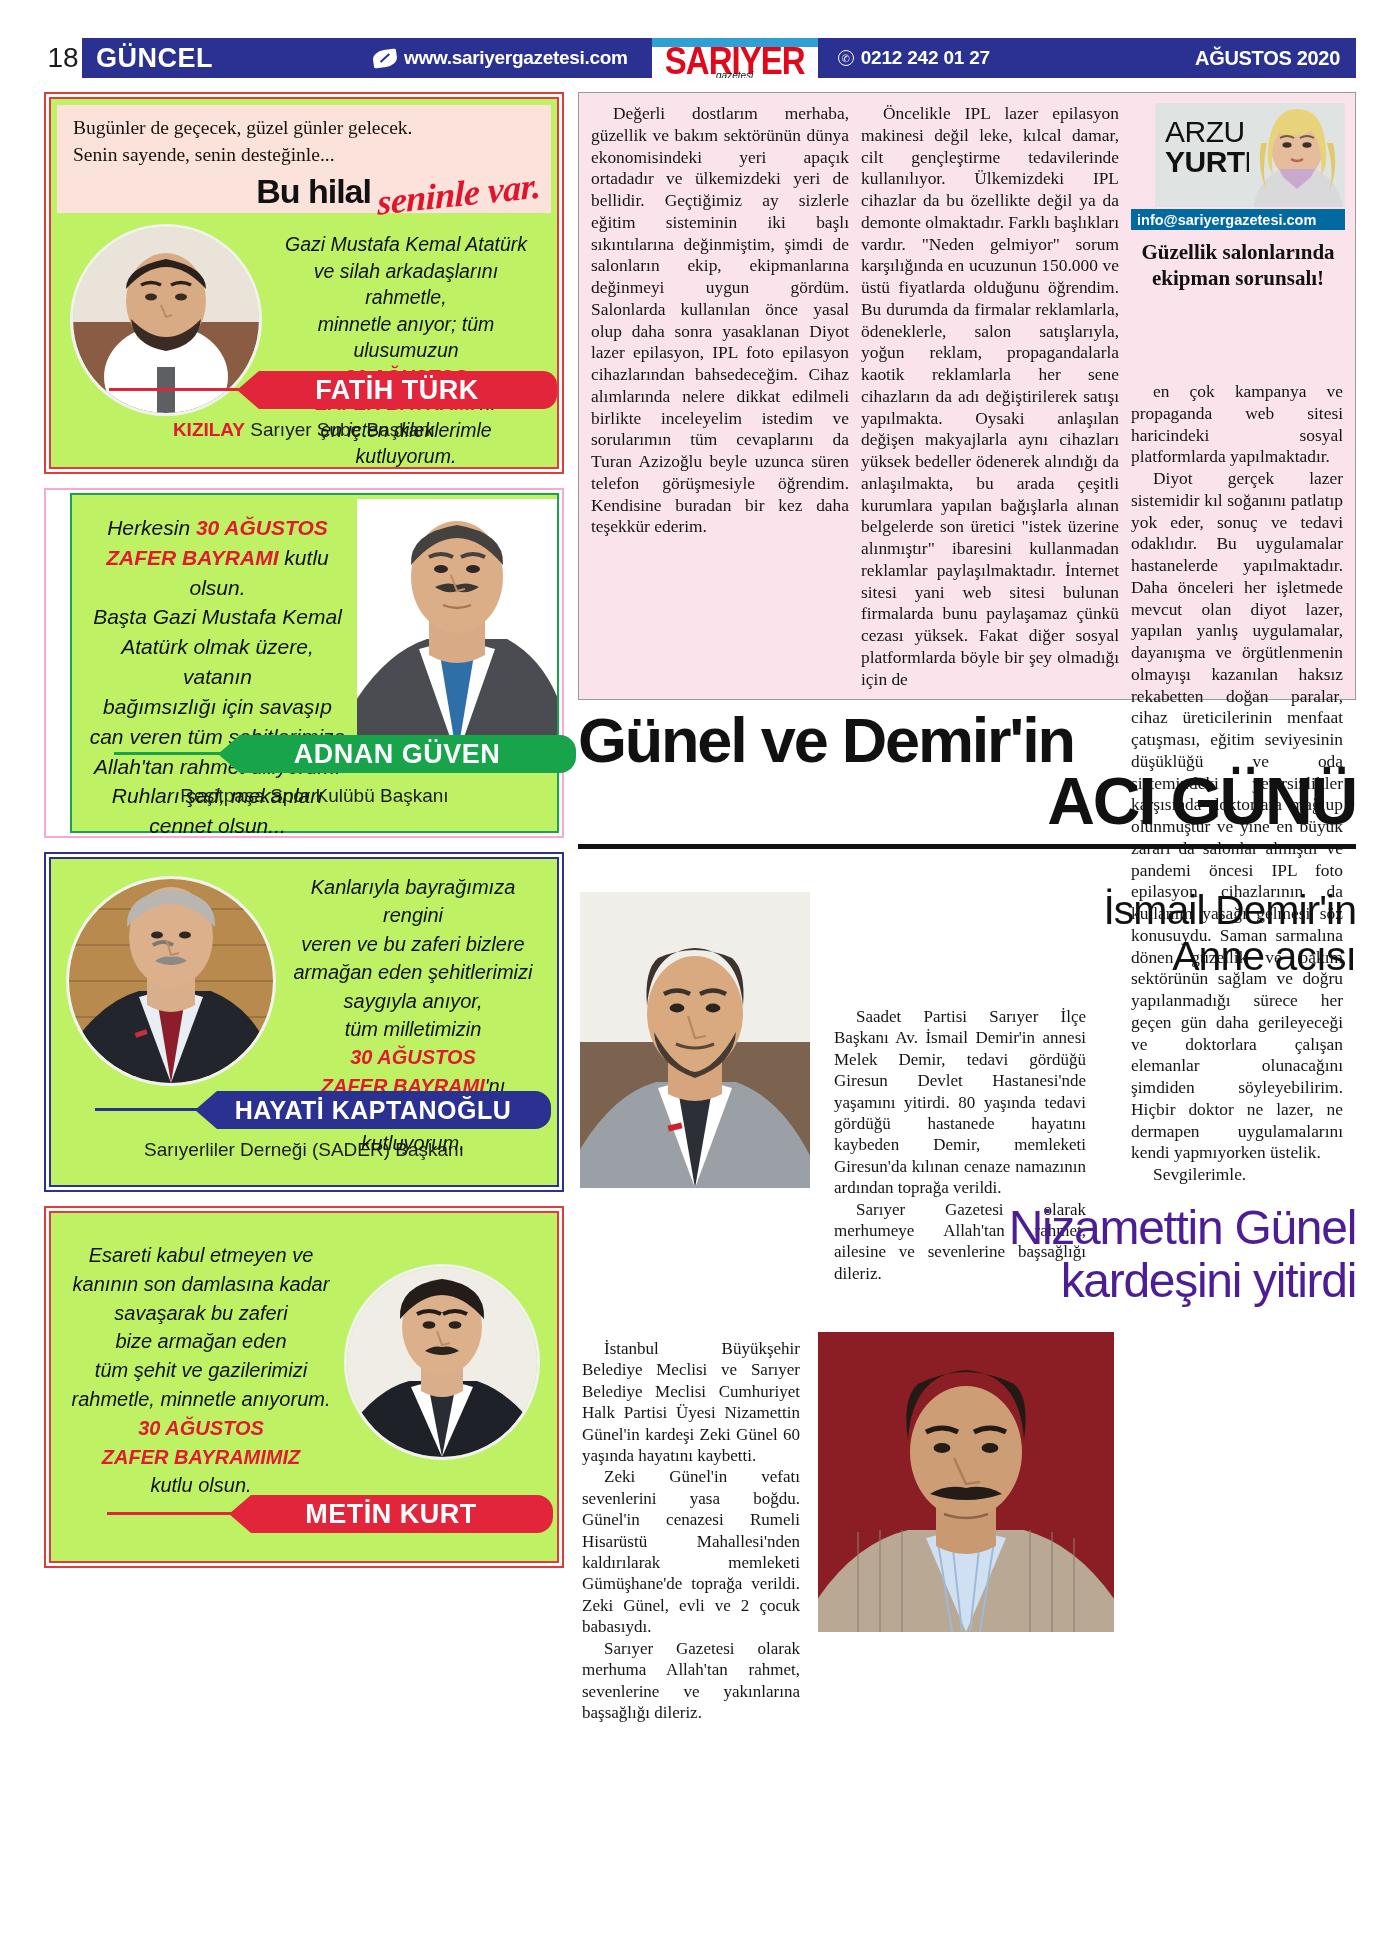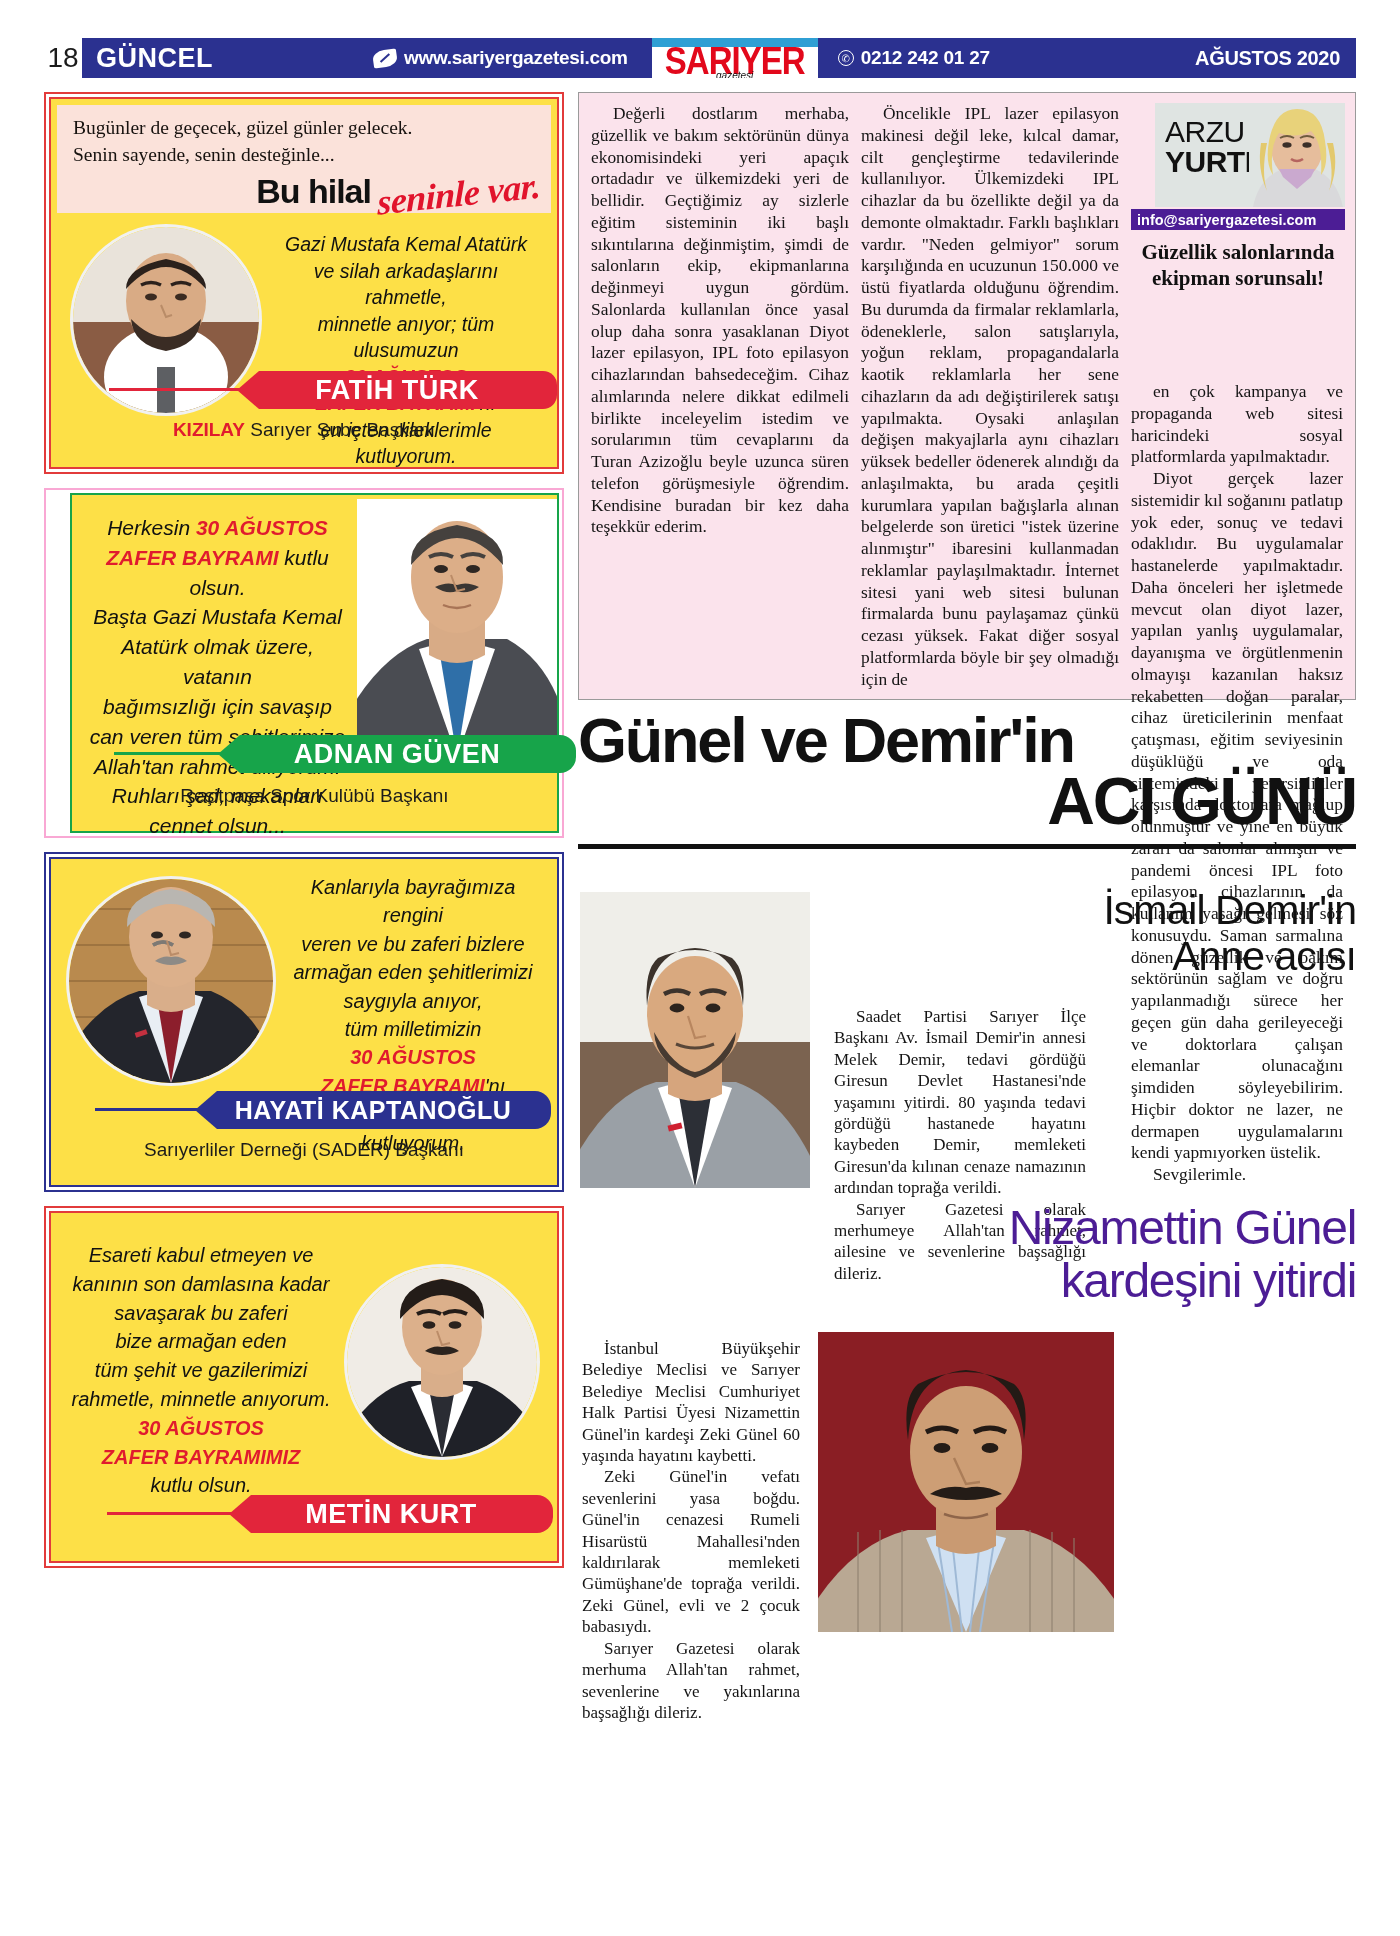--- a/index.html
+++ b/index.html
@@ -69,21 +69,21 @@
     letter-spacing:-.3px;
   }
 
   
   .left-col { position:absolute; left:44px; top:92px; width:520px; }
 
   .ad {
     position:relative; background:#fff; margin-bottom:14px;
     padding:3px;
   }
-  .ad-inner { border:2px solid; height:100%; position:relative; background:#fde047; }
+  .ad-inner { border:2px solid; height:100%; position:relative; background:#bef264; }
   .ad.red   { border:2px solid #e23b3b; }
   .ad.red .ad-inner { border-color:#e23b3b; }
   .ad.green { border:2px solid #f9a8d4;padding-left:24px; }
   .ad.green .ad-inner { border-color:#17a44a; }
   .ad.blue  { border:2px solid #2b3190; }
   .ad.blue .ad-inner { border-color:#2b3190; }
 
   
   #ad-fatih { height:382px; }
   .hilal-band {
@@ -177,21 +177,21 @@
     position:absolute; left:10px; top:14px; font-size:30px; line-height:1.0;
     font-weight:normal; color:#111; letter-spacing:-.5px;
     font-family:"Liberation Sans", sans-serif;
   }
   .author-name b { display:block; font-weight:bold; }
   .author-face {
     position:absolute; right:0; top:0; width:96px; height:104px; overflow:hidden;
   }
   .author-mail {
     position:absolute; right:10px; top:116px; width:214px; height:21px;
-    background:#4c1d95; color:#fff; font-size:14.5px; font-weight:bold;
+    background:#0369a1; color:#fff; font-size:14.5px; font-weight:bold;
     display:flex; align-items:center; padding-left:6px;
   }
   .author-headline {
     position:absolute; right:10px; top:146px; width:214px; text-align:center;
     font-size:21px; font-weight:bold; color:#111; line-height:1.25;
     font-family:"Liberation Serif", serif;
   }
 
   
   .big-head {

